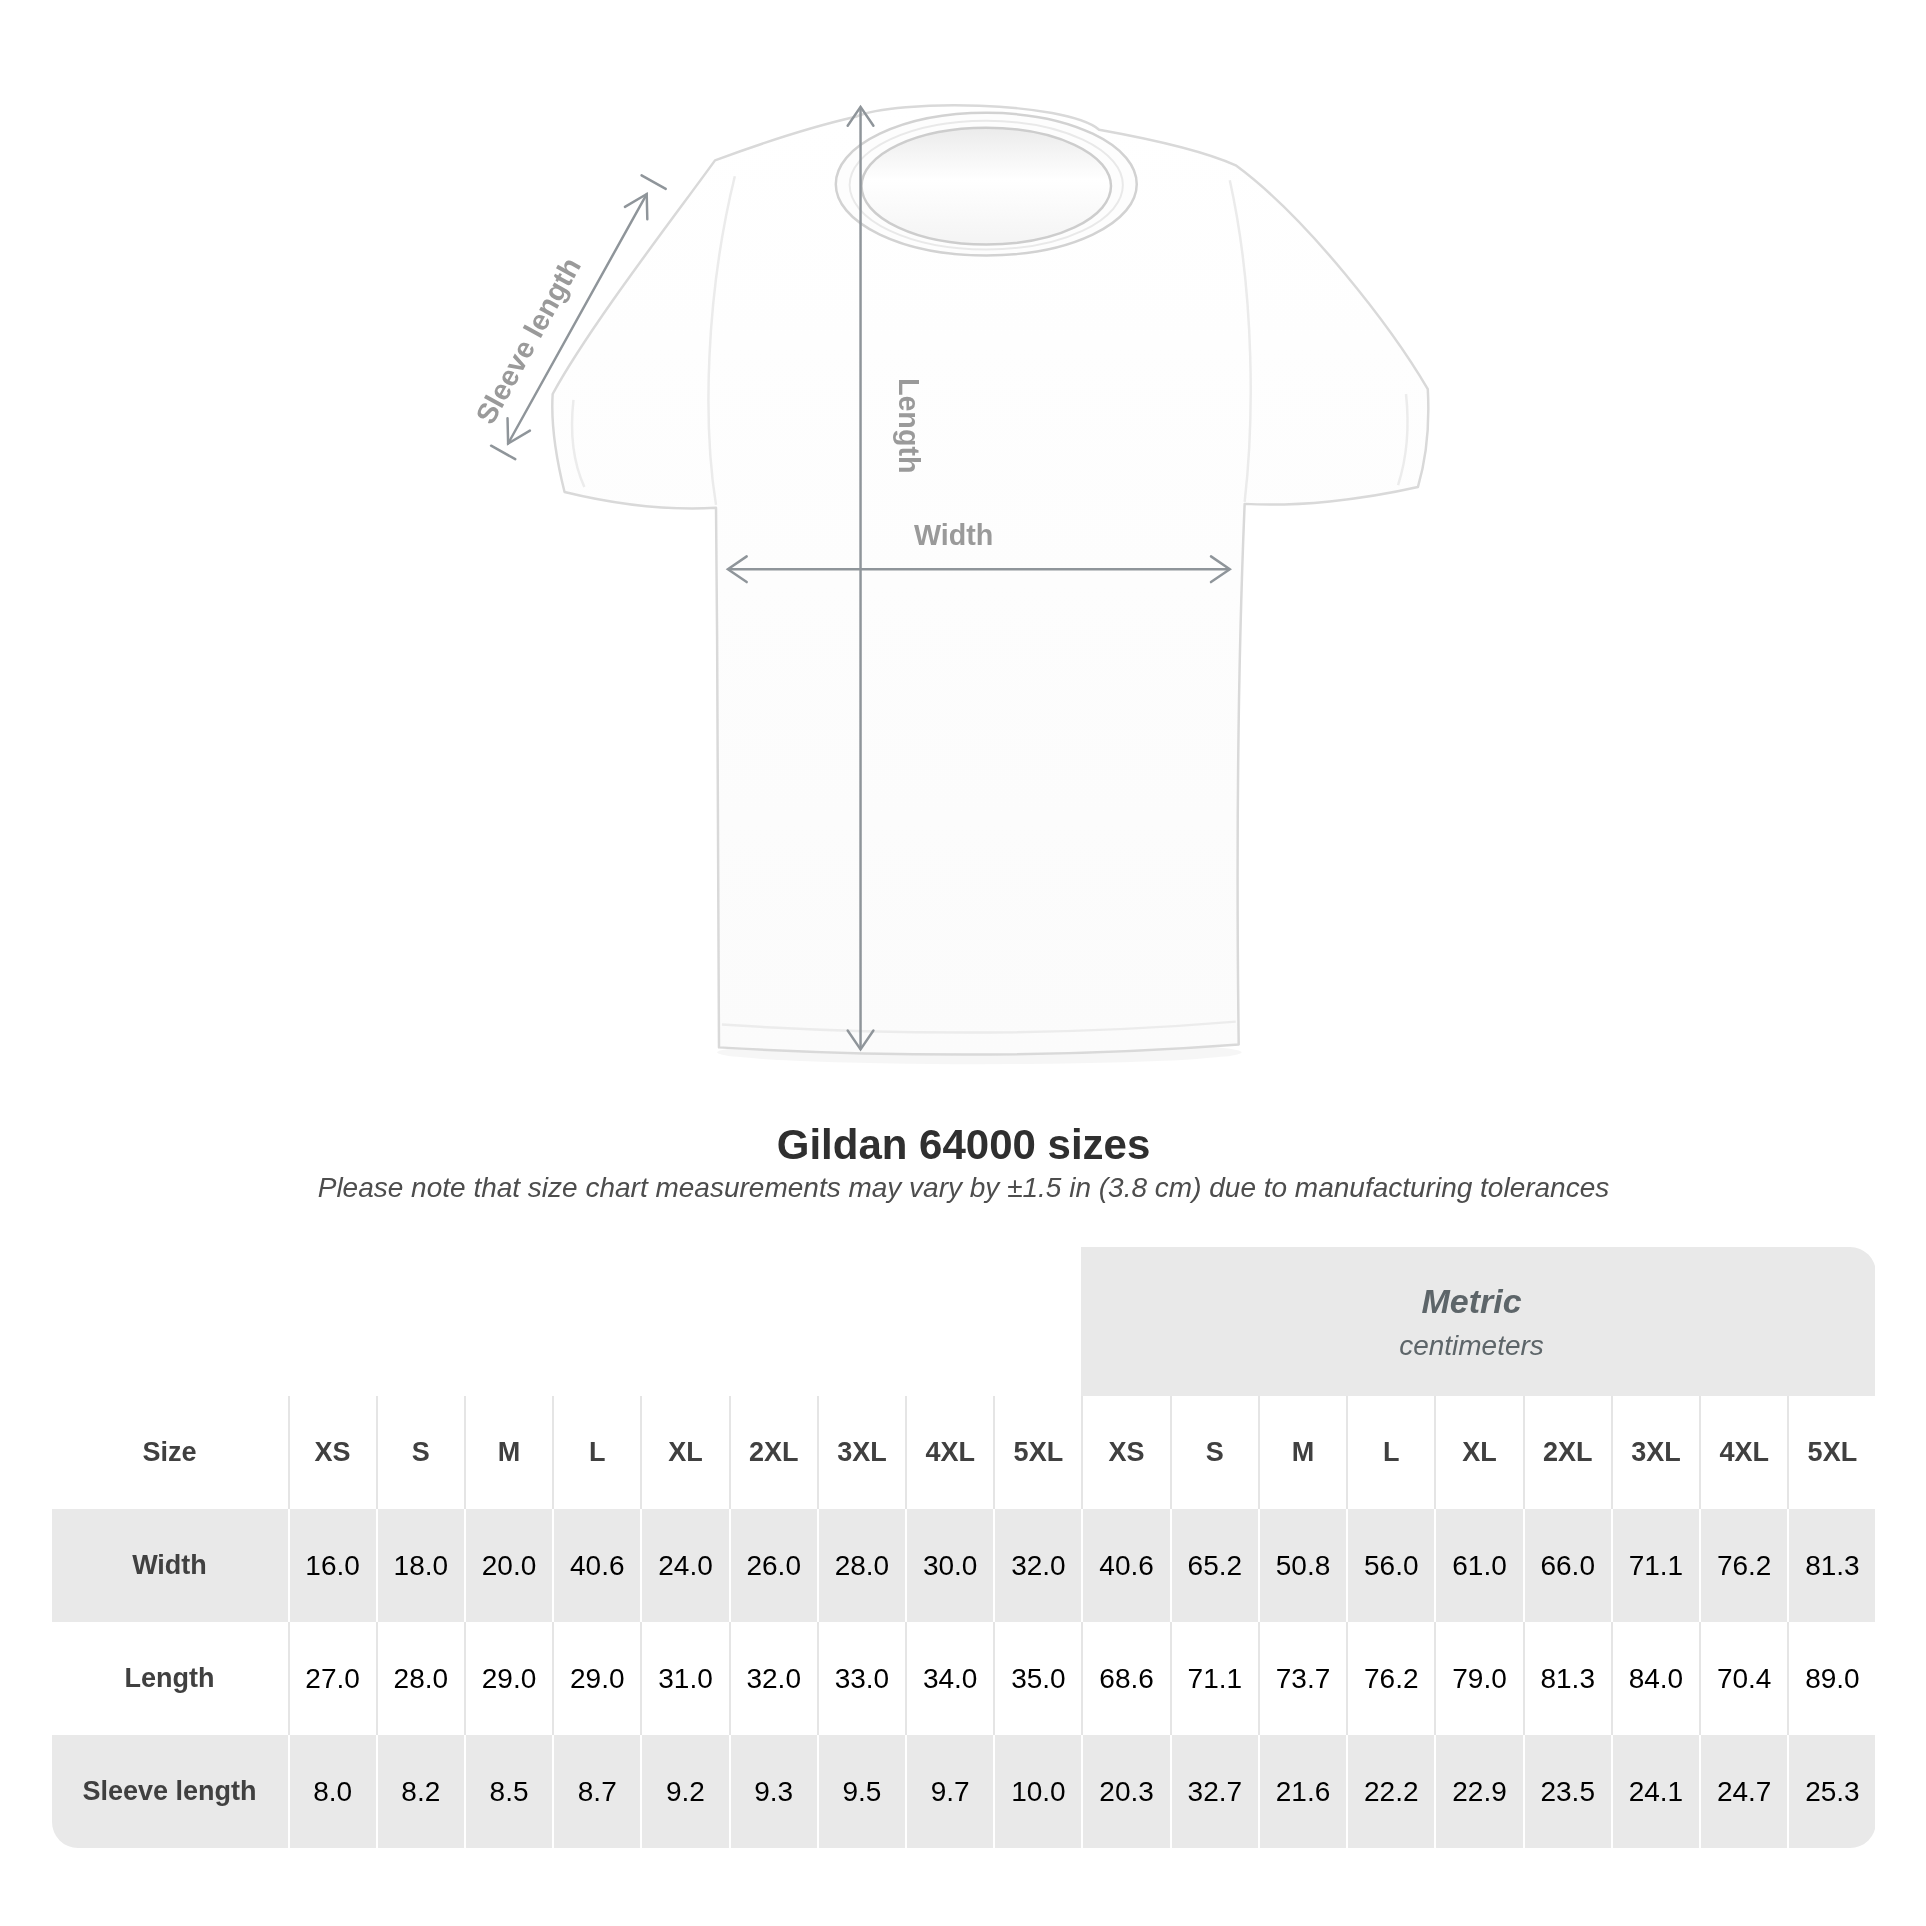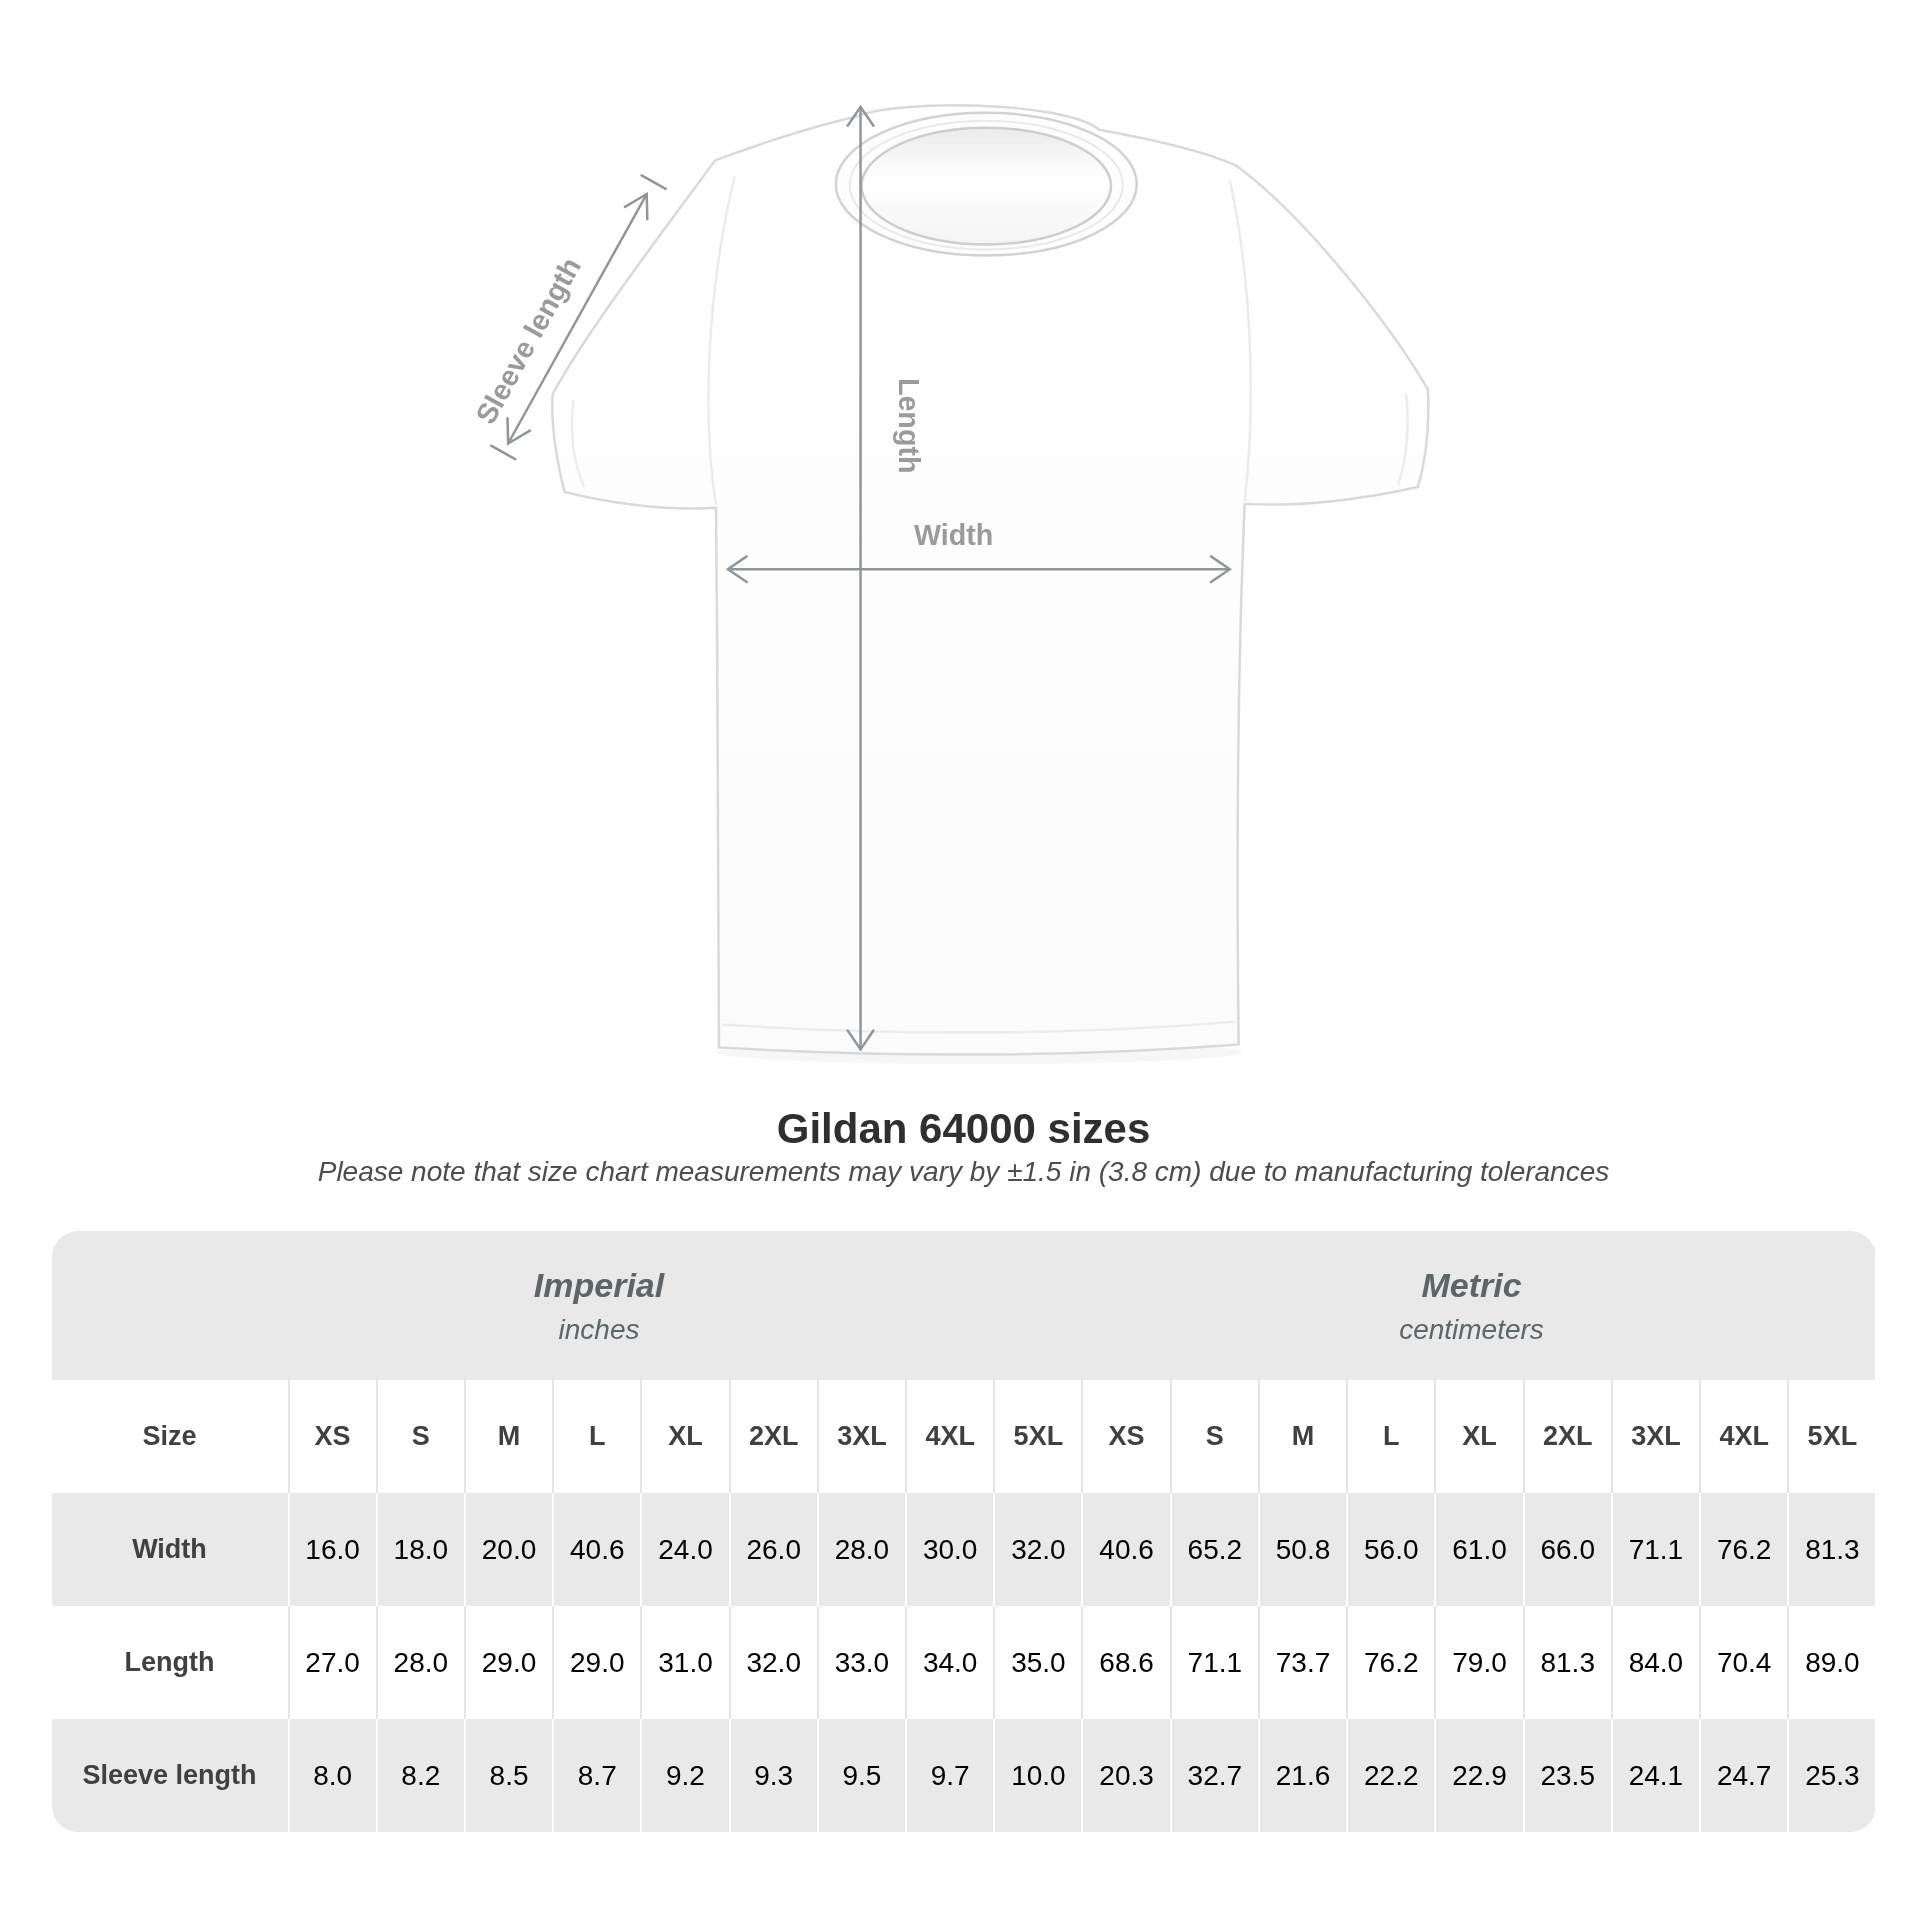--- a/index.html
+++ b/index.html
@@ -9,21 +9,21 @@
     -webkit-font-smoothing:antialiased;
   }
   .stage{position:relative;width:1927px;height:1927px;background:#fff;}
 
   
   .hero{position:relative;width:1927px;height:1084px;}
   .hero svg{display:block;}
 
   
   .page-title{
-    margin:22px 0 0;text-align:center;
+    margin:38px 0 0;text-align:center;
     font-size:42px;line-height:1.1;font-weight:bold;color:#2f2f2f;
   }
   .page-note{
     margin:4px 0 0;text-align:center;
     font-size:28px;font-style:italic;color:#4d4d4d;
   }
 
   
   .chart{
     display:grid;
@@ -123,24 +123,20 @@
       <text transform="translate(542 349) rotate(-61)" text-anchor="middle" font-family="Liberation Sans, sans-serif" font-size="29" font-weight="bold" fill="#9a9a9a">Sleeve length</text>
       <text transform="translate(908 430) rotate(90)" text-anchor="middle" font-family="Liberation Sans, sans-serif" font-size="29" font-weight="bold" fill="#9a9a9a">Length</text>
       <text x="963" y="551" text-anchor="middle" font-family="Liberation Sans, sans-serif" font-size="29" font-weight="bold" fill="#9a9a9a">Width</text>
     </svg>
   </div>
 
   <h1 class="page-title">Gildan 64000 sizes</h1>
   <p class="page-note">Please note that size chart measurements may vary by ±1.5 in (3.8 cm) due to manufacturing tolerances</p>
 
   <div class="chart">
-    <div class="band imperial">
-      <div class="band-title">Imperial</div>
-      <div class="band-unit">inches</div>
-    </div>
     <div class="band metric">
       <div class="band-title">Metric</div>
       <div class="band-unit">centimeters</div>
     </div>
 
   <div class="cell rw hd">Size</div>
       <div class="cell c rw hd">XS</div>
       <div class="cell c rw hd">S</div>
       <div class="cell c rw hd">M</div>
       <div class="cell c rw hd">L</div>

